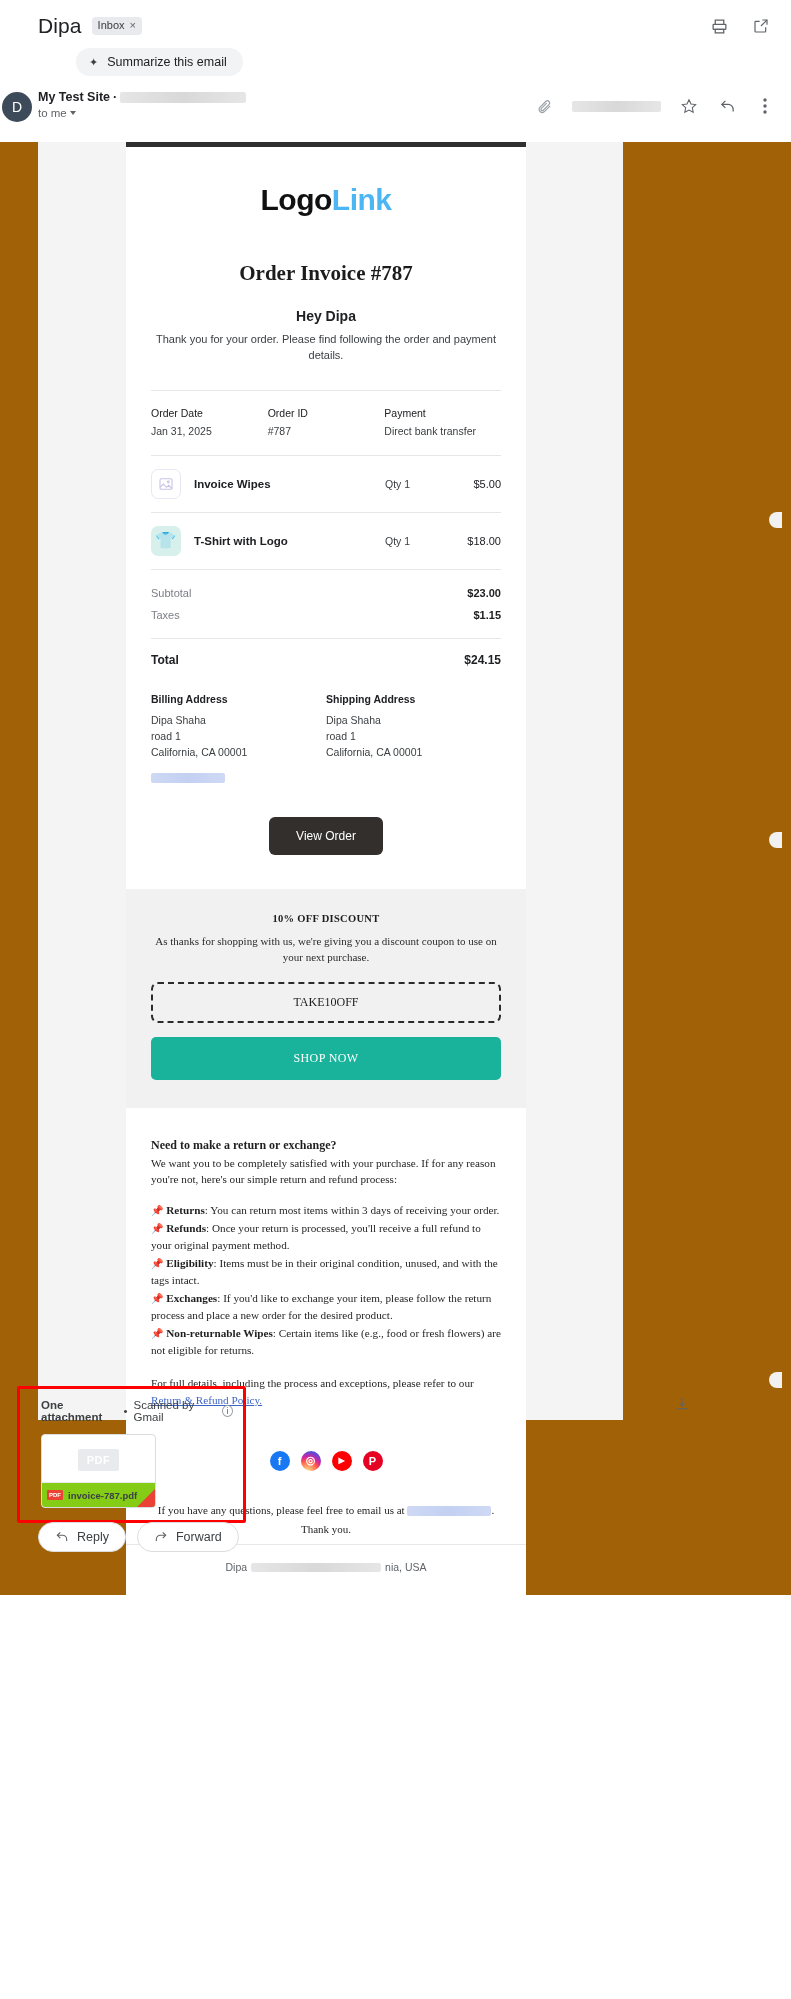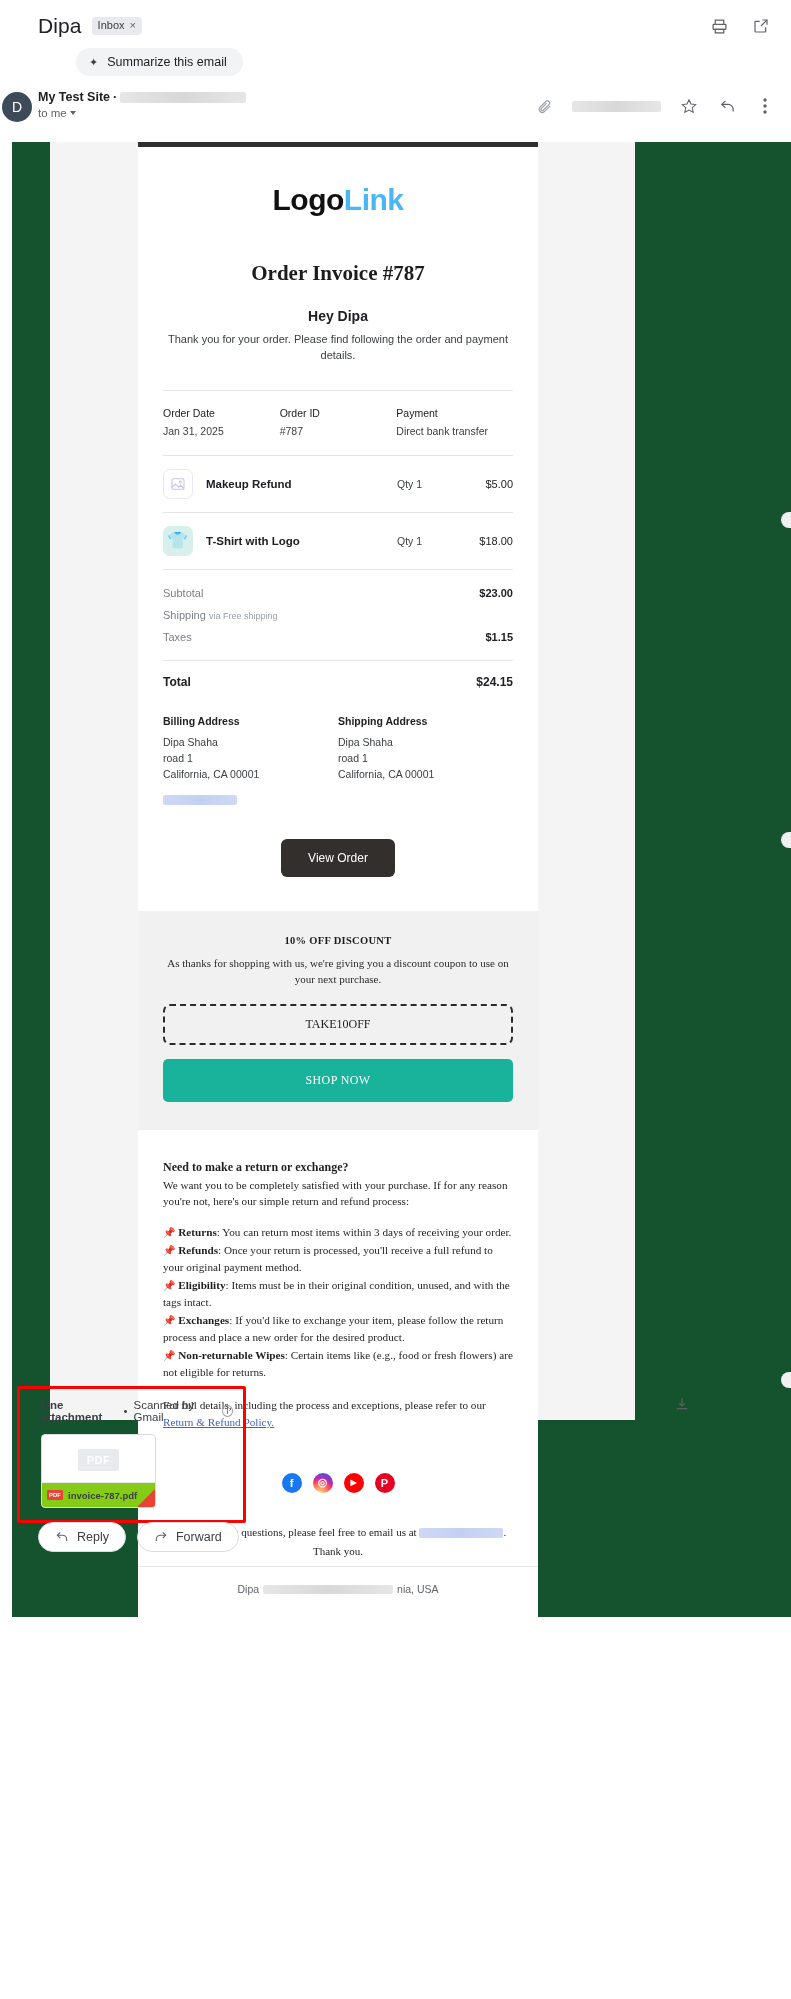--- a/index.html
+++ b/index.html
@@ -44,21 +44,21 @@
   .sender-name { font-size: 12.5px; color: #202124; font-weight: 700; display:flex; align-items:center; gap:3px;}
   .redact { display: inline-block; border-radius: 2px; }
   .redact.gray { background: linear-gradient(90deg,#e6e6e6,#d8d8d8,#e6e6e6); }
   .redact.blue { background: linear-gradient(90deg,#cfd9f5,#c3d0f2,#cfd9f5); }
   .tome { font-size: 11.5px; color: #5f6368; margin-top: 3px; display: flex; align-items: center; gap: 3px; cursor: pointer;}
   .caret { width:0;height:0;border-left:3.5px solid transparent;border-right:3.5px solid transparent;border-top:4px solid #5f6368; }
 
   .sender-right { position: absolute; right: 16px; top: 6px; display: flex; align-items: center; gap: 18px; }
 
   
-  .mail-area { position: relative; margin-top: 6px; background:#14532d;margin-left:12px;}
+  .mail-area { position: relative; margin-top: 6px; background:#a16207;}
   .mail-canvas { position: relative; width: 791px; }
   .email-bg { position:absolute; left:38px; top:0; width:585px; background:#f4f4f4; }
 
   .email-card { position: relative; width: 400px; margin: 0 0 0 126px; background: #ffffff; }
   .topbar { height: 5px; background: #2f2f2f; }
 
   .logo { text-align: center; padding: 36px 0 0; font-size: 30px; font-weight: 700; letter-spacing: -0.5px; }
   .logo .l1 { color: #111; }
   .logo .l2 { color: #4cb6f5; }
 
@@ -280,47 +280,40 @@
         <div class="hr"></div>
 
         <div class="prod">
           <span class="thumb placeholder">
             <svg width="16" height="16" viewBox="0 0 24 24" fill="none" stroke="#c9c2e8" stroke-width="1.6">
               <rect x="3" y="4" width="18" height="16" rx="2"></rect>
                 <circle cx="15.5" cy="9" r="1.3"></circle>
                 <path d="M3 17l5-5 5 5 3-3 5 5"></path>
             </svg>
           </span>
-          <span class="pname">Makeup Refund</span>
+          <span class="pname">Invoice Wipes</span>
           <span class="pqty">Qty 1</span>
           <span class="pprice">$5.00</span>
         </div>
 
         <div class="hr"></div>
 
         <div class="prod">
           <span class="thumb tee">👕</span>
           <span class="pname">T-Shirt with Logo</span>
           <span class="pqty">Qty 1</span>
           <span class="pprice">$18.00</span>
         </div>
 
         <div class="hr"></div>
 
         <div class="sumpad">
           <div class="sumrow">
             <span class="sk">Subtotal</span>
             <span class="sv">$23.00</span>
-          </div>
-          <div class="sumrow">
-            <span class="sk">
-              <span>Shipping</span>
-              <small>via Free shipping</small>
-            </span>
-            <span class="sv"></span>
           </div>
           <div class="sumrow">
             <span class="sk">Taxes</span>
             <span class="sv">$1.15</span>
           </div>
         </div>
 
         <div class="hr"></div>
 
         <div class="totrow">

